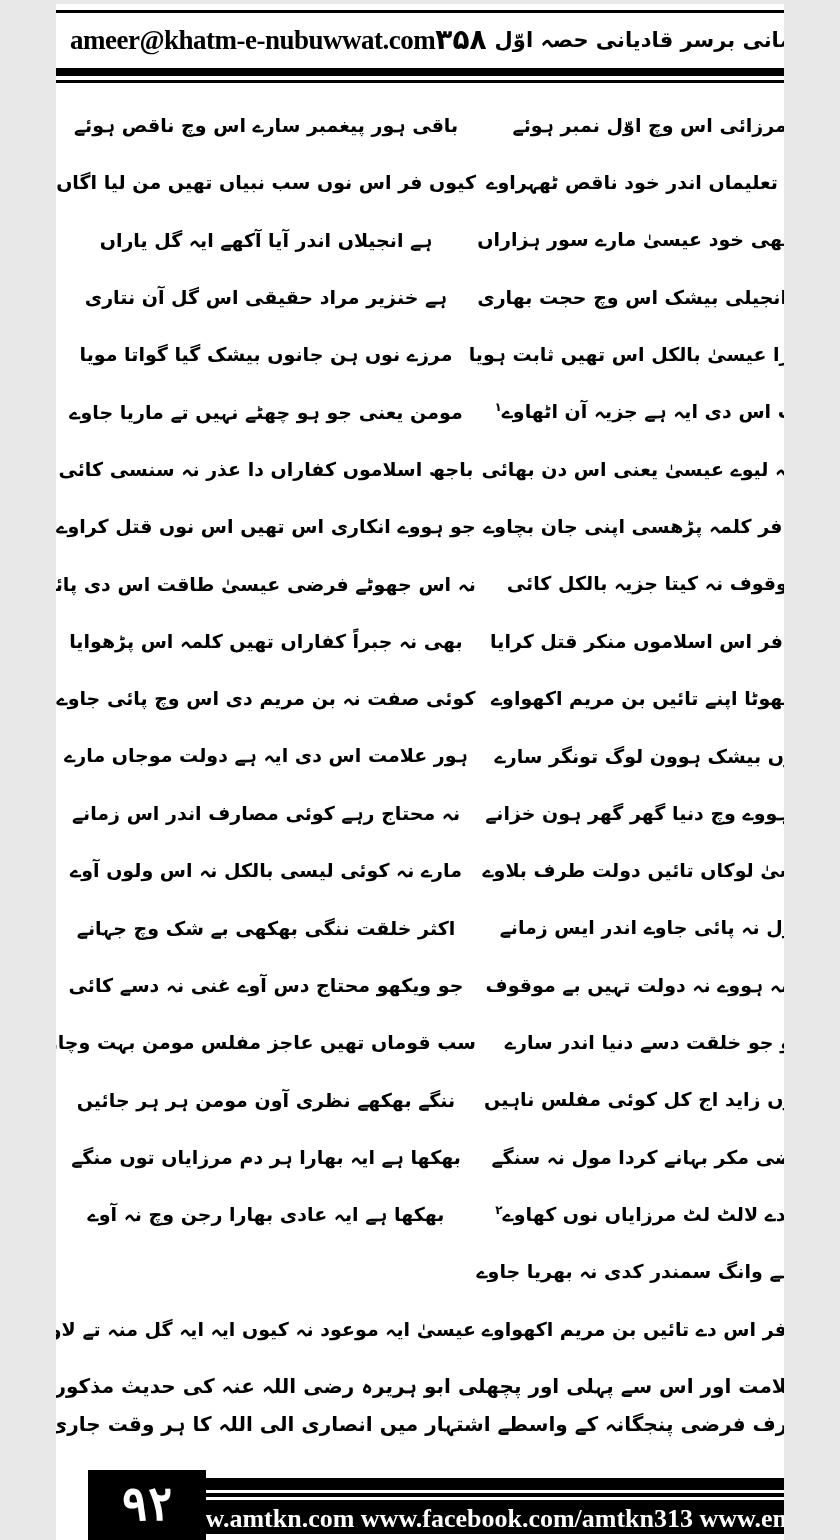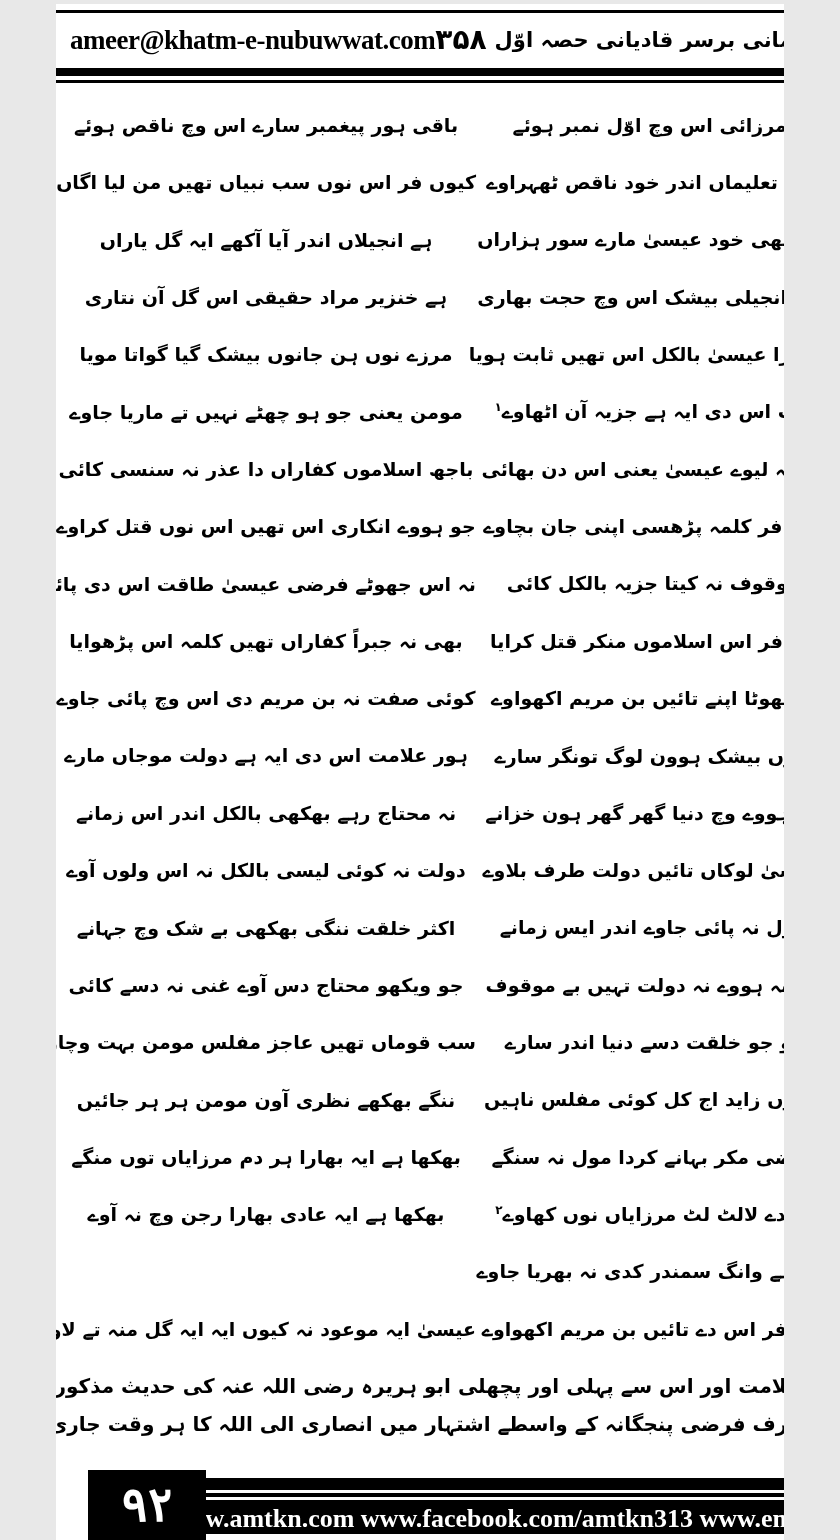--- a/index.html
+++ b/index.html
@@ -73,21 +73,21 @@
   .footer-links{
     color:#fff;text-align:center;
     font-family:"Liberation Serif",serif;font-weight:bold;font-size:26px;
     white-space:nowrap;margin-top:2px;
   }
   .footer-pagebox{
     position:absolute;left:32px;top:2px;width:118px;height:70px;
     background:#000;color:#fff;
     display:flex;align-items:center;justify-content:center;
     font-weight:bold;font-size:44px;z-index:2;
-    font-family:Liberation Sans, sans-serif;
+    font-family:Liberation Serif, serif;
   }
 </style>
 </head>
 <body>
 
 <div class="page">
 
   <div class="top-rule"></div>
 
   <div class="header">
@@ -156,26 +156,26 @@
         <span class="hemi">کوئی صفت نہ بن مریم دی اس وچ پائی جاوے</span>
       </div>
 
       <div class="couplet">
         <span class="hemi">دولت مالوں بیشک ہوون لوگ تونگر سارے</span>
         <span class="hemi"><span>ہور علامت اس دی ایہ ہے دولت موجاں مارے</span><sup></sup></span>
       </div>
 
       <div class="couplet">
         <span class="hemi"><span>کثرت مال ہووے وچ دنیا گھر گھر ہون خزانے</span><sup></sup></span>
-        <span class="hemi">نہ محتاج رہے بھکھی بالکل اندر اس زمانے</span>
+        <span class="hemi">نہ محتاج رہے کوئی مصارف اندر اس زمانے</span>
       </div>
 
       <div class="couplet">
         <span class="hemi"><span>حضرت عیسیٰ لوکاں تائیں دولت طرف بلاوے</span><sup></sup></span>
-        <span class="hemi">دولت نہ کوئی لیسی بالکل نہ اس ولوں آوے</span>
+        <span class="hemi">مارے نہ کوئی لیسی بالکل نہ اس ولوں آوے</span>
       </div>
 
       <div class="couplet">
         <span class="hemi"><span>ایہ گل مول نہ پائی جاوے اندر ایس زمانے</span><sup></sup></span>
         <span class="hemi">اکثر خلقت ننگی بھکھی بے شک وچ جہانے</span>
       </div>
 
       <div class="couplet">
         <span class="hemi"><span>کثرت مال نہ ہووے نہ دولت تہیں بے موقوف</span><sup></sup></span>
         <span class="hemi">جو ویکھو محتاج دس آوے غنی نہ دسے کائی</span>

